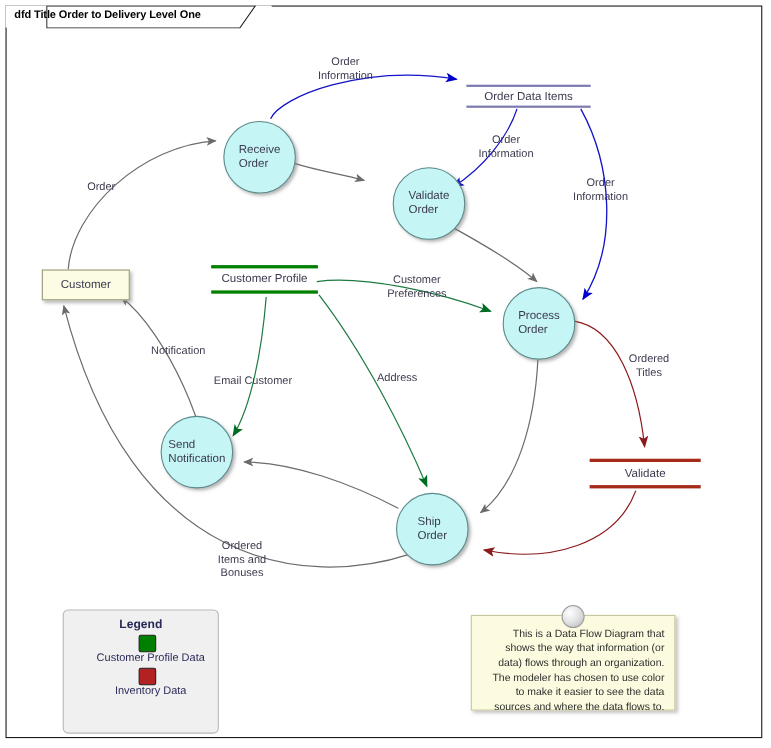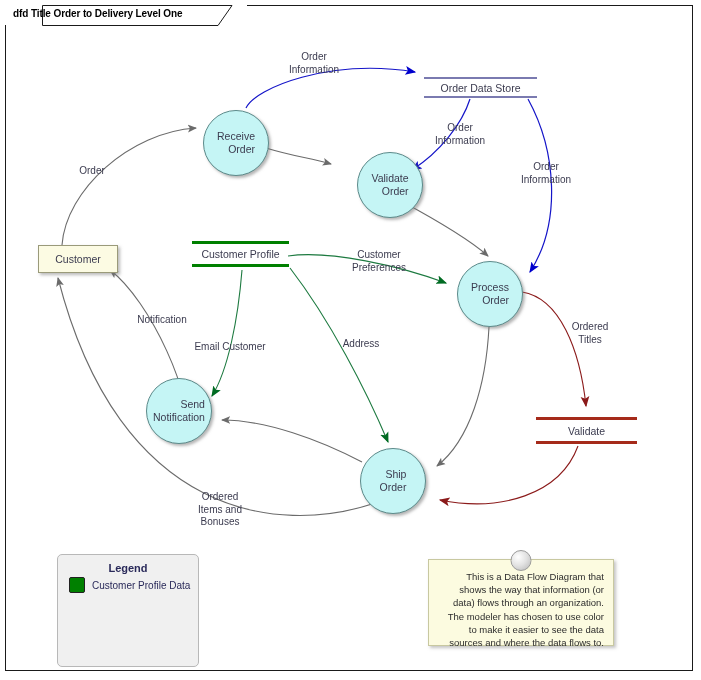--- a/index.html
+++ b/index.html
@@ -62,21 +62,21 @@
   
   .process-node {
     position: absolute;
     border-radius: 50%;
     background: #c5f5f5;
     border: 1.4px solid #5c8a8a;
     box-shadow: 2px 2px 3px rgba(120,120,120,0.55);
     display: flex;
     align-items: center;
     justify-content: center;
-    text-align: right;
+    text-align: left;
     z-index: 20;
     box-sizing: border-box;
   }
   .process-node .pl {
     font-size: 10.5px;
     color: #3b3b4f;
     line-height: 13px;
     white-space: pre-line;
   }
 
@@ -150,20 +150,21 @@
     text-align: center;
     font-size: 11px;
     font-weight: bold;
     color: #2a2a5a;
     margin-top: 7px;
   }
   .legend-row {
     display: flex;
     align-items: center;
     margin: 3px 0 0 11px;
+    flex-direction: column;
   }
   .legend-swatch {
     width: 14px;
     height: 14px;
     border: 1.2px solid #222222;
     border-radius: 2px;
     flex: none;
   }
   .legend-text {
     font-size: 10px;
@@ -288,21 +289,21 @@
   <span class="pl">Send
 Notification</span>
 </div>
 
 <div class="entity-node" style="left:38px; top:245px; width:80px; height:28px;">
   <span class="el">Customer</span>
 </div>
 
 <div class="store-node" style="left:424px; top:77px; width:113px; height:21px;">
   <div class="bar top" style="background:#7a7ab0;"></div>
-  <div class="sl">Order Data Store</div>
+  <div class="sl">Order Data Items</div>
   <div class="bar bot" style="background:#7a7ab0;"></div>
 </div>
 
 <div class="store-node" style="left:192px; top:241px; width:97px; height:26px;">
   <div class="bar top" style="background:#008000; height:2.8px;"></div>
   <div class="sl">Customer Profile</div>
   <div class="bar bot" style="background:#008000; height:2.8px;"></div>
 </div>
 
 <div class="store-node" style="left:536px; top:417px; width:101px; height:27px;">
@@ -340,18 +341,22 @@
 
 <div id="legend-box">
   <div id="legend-title">Legend</div>
 
   <div class="legend-row">
     <div class="legend-swatch" style="background:#008000;"></div>
     <div class="legend-text">Customer Profile Data</div>
   </div>
 
 
+  <div class="legend-row">
+    <div class="legend-swatch" style="background:#b22222;"></div>
+    <div class="legend-text">Inventory Data</div>
+  </div>
 </div>
 
 <div id="note-box">
   <div id="note-pin"></div>
   <div id="note-text">This is a  Data Flow Diagram that shows the way that information (or data) flows through an organization. The modeler has chosen to use color to make it easier to see the data sources and where the data flows to.</div>
 </div>
 
 </body></html>

